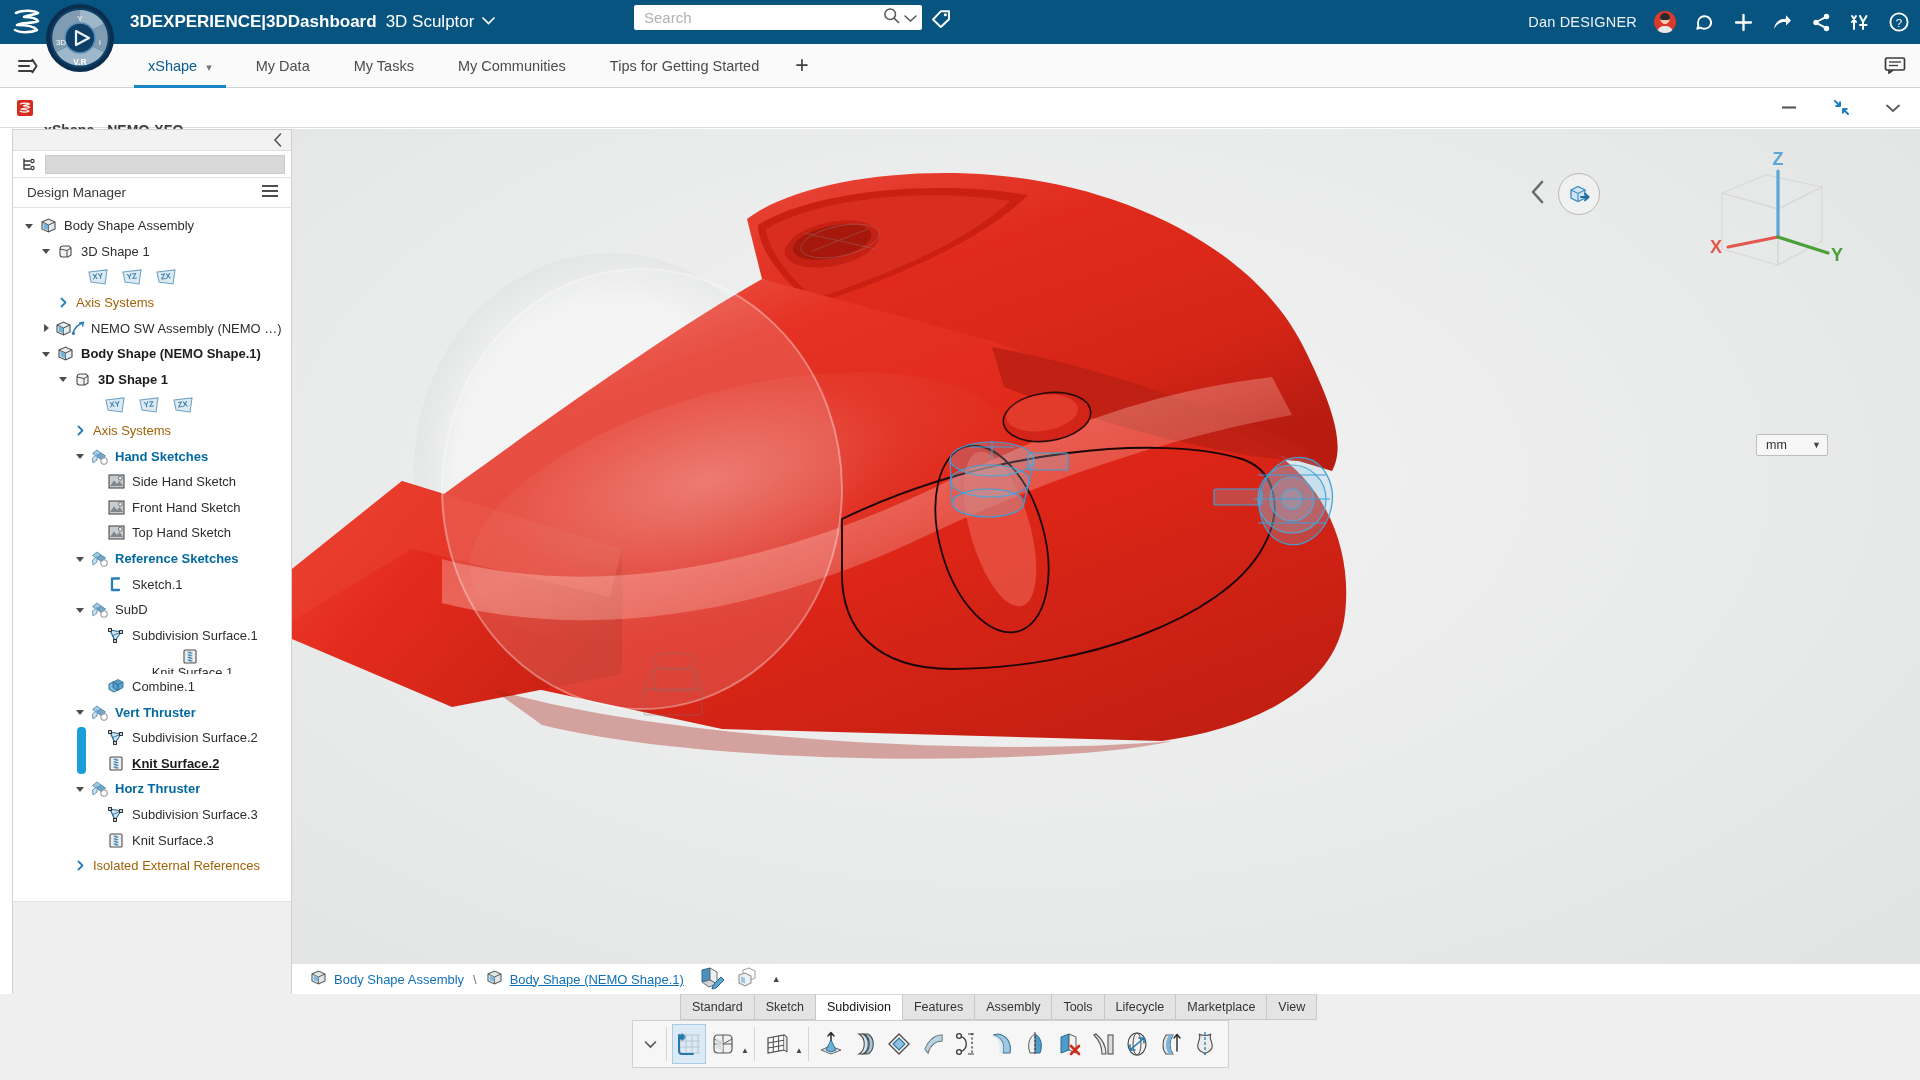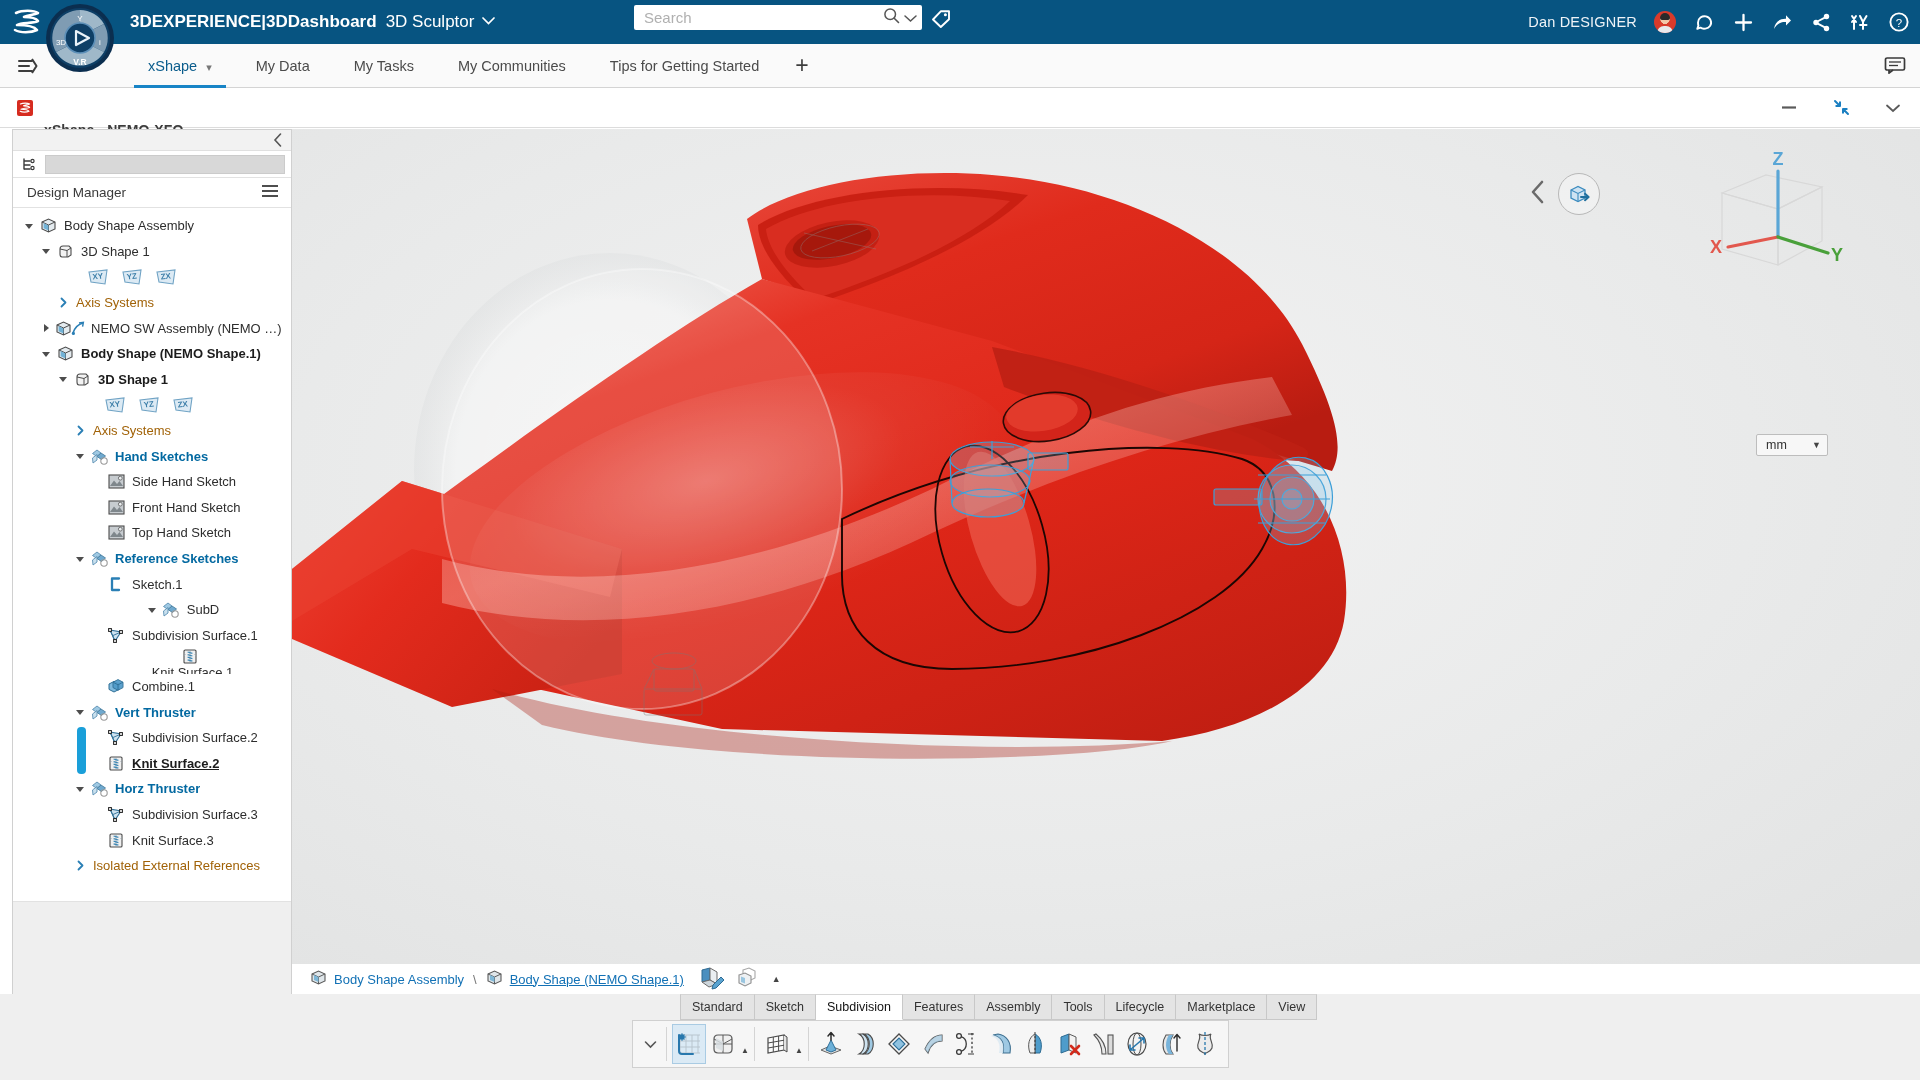--- a/index.html
+++ b/index.html
@@ -615,21 +615,21 @@
         </div>
         <div class="trow" style="padding-left: 76px;">
           <span class="arr empty"></span>
           <span class="ti">
             <svg width="17" height="15" viewBox="0 0 17 15">
               <path d="M11 1.5 L4 1.5 L4 13 L11 13" fill="none" stroke="#2a7fb5" stroke-width="2.3" stroke-linecap="round" stroke-linejoin="round"></path>
             </svg>
           </span>
           <span class="tx">Sketch.1</span>
         </div>
-        <div class="trow" style="padding-left: 59px; justify-content: center;">
+        <div class="trow" style="padding-left: 59px;">
           <span class="arr">
             <svg width="10" height="10" viewBox="0 0 10 10">
               <path d="M1 3 L9 3 L5 8 Z" fill="#4d4d4d"></path>
             </svg>
           </span>
           <span class="ti">
             <svg width="19" height="17" viewBox="0 0 19 17">
               <path d="M2.5 5.5 L7 2 L11 5 L7 8.5 Z" fill="#9fc9e3" stroke="#5a90b3" stroke-width="0.9"></path>
               <path d="M7 8.5 L11 5 L15.5 8 L11.5 11.5 Z" fill="#6fa9cf" stroke="#4a7f9f" stroke-width="0.9"></path>
               <path d="M2.5 10 L7 6.5 L7 12 L3 15 Z" fill="#c9e0ee" stroke="#5a90b3" stroke-width="0.9"></path>

